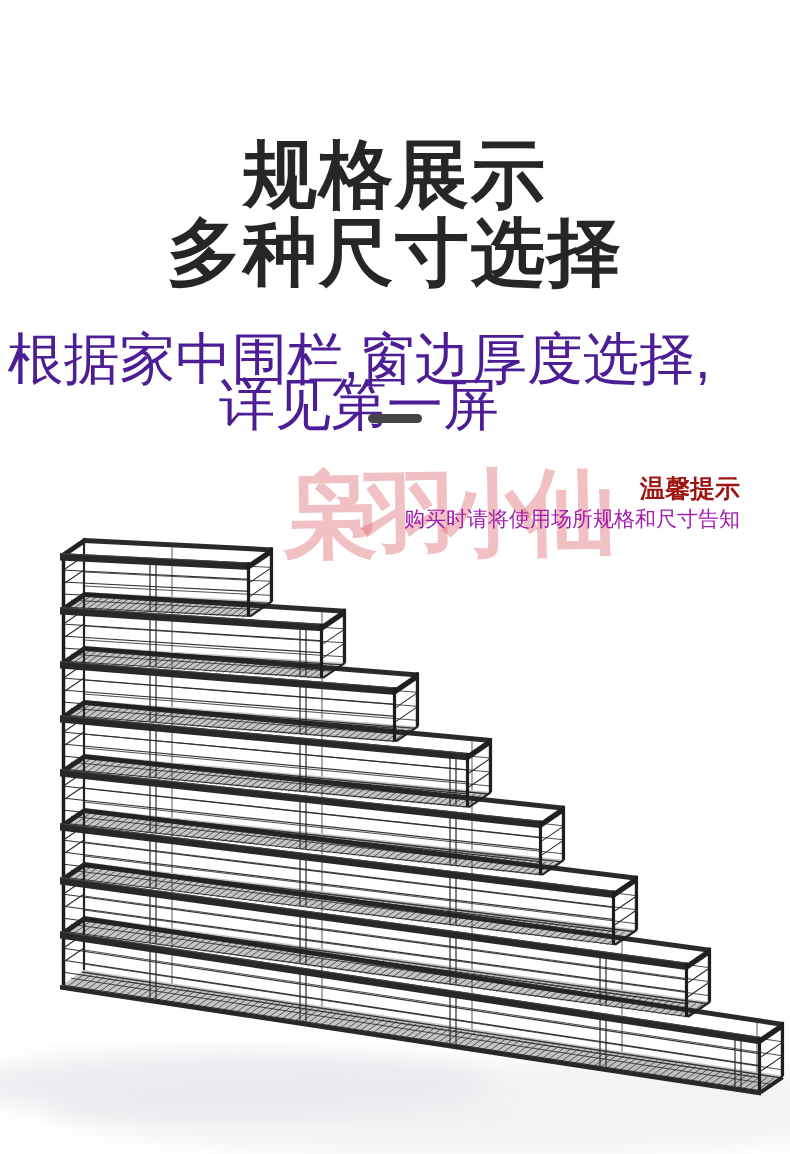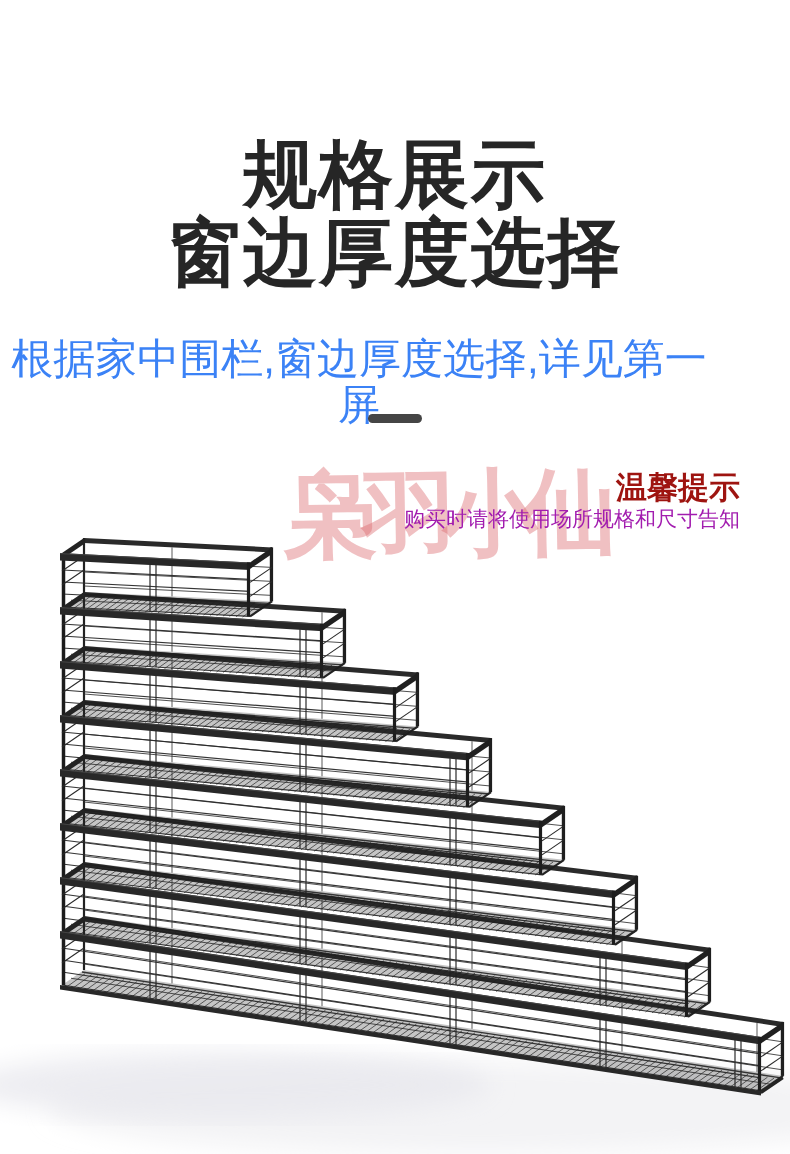--- a/index.html
+++ b/index.html
@@ -4,44 +4,44 @@
 <style>
   html,body{margin:0;padding:0;background:#fff;}
   #page{position:relative;width:790px;height:1154px;background:#ffffff;overflow:hidden;
         font-family:"Liberation Sans",sans-serif;}
   
   .title-block{position:absolute;top:136px;left:0;width:790px;text-align:center;z-index:3;
                font-family:"Liberation Serif","DejaVu Serif",serif;font-weight:700;
                color:#262626;font-size:74px;line-height:78px;letter-spacing:2px;}
   
   .subtitle{position:absolute;top:336px;left:0;width:718px;text-align:center;z-index:3;
-            font-size:42px;line-height:46px;color:#3b82f6;letter-spacing:0px;}
+            font-size:56px;line-height:46px;color:#4c1d95;letter-spacing:0px;}
   
   .divider{position:absolute;left:368px;top:414px;width:54px;height:9px;border-radius:5px;
            background:#454545;z-index:3;}
   
   .tips{position:absolute;top:473px;right:50px;width:420px;text-align:right;z-index:3;}
-  .tips-heading{font-size:31px;font-weight:bold;color:#9e1410;line-height:30px;margin-bottom:2px;}
+  .tips-heading{font-size:25px;font-weight:bold;color:#9e1410;line-height:30px;margin-bottom:2px;}
   .tips-line{font-size:21px;color:#a21caf;line-height:28px;}
   
   .watermark{position:absolute;left:283px;top:458px;width:340px;z-index:1;
              font-family:"DejaVu Serif",serif;font-weight:bold;font-size:94px;line-height:110px;
              letter-spacing:-14px;color:rgba(219,105,110,0.42);transform:rotate(-1deg);
              white-space:nowrap;pointer-events:none;}
   
   #product-svg{position:absolute;left:0;top:535px;z-index:2;}
 </style>
 </head>
 <body>
 
 <div id="page">
 
   <div class="title-block">
     <div>规格展示</div>
-    <div>窗边厚度选择</div>
+    <div>多种尺寸选择</div>
   </div>
 
   <div class="subtitle">根据家中围栏,窗边厚度选择,详见第一屏</div>
 
   <div class="divider"></div>
 
   <div class="watermark">枭羽小仙</div>
 
   <div class="tips">
     <div class="tips-heading">温馨提示</div>

